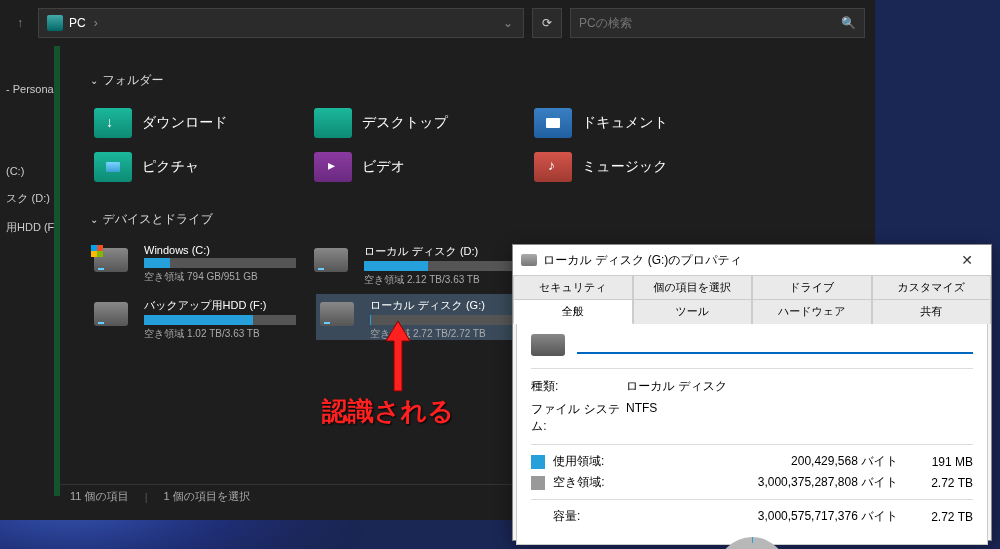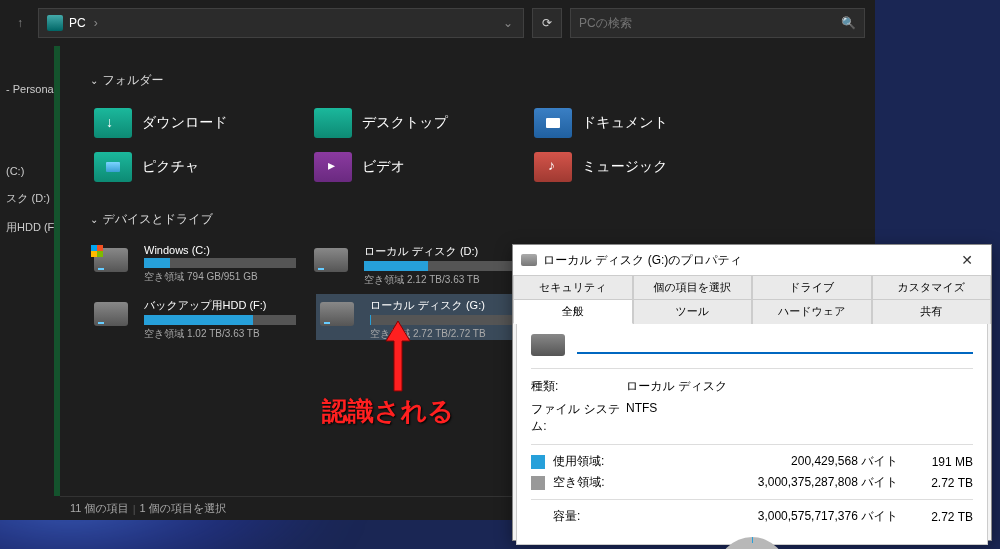--- a/index.html
+++ b/index.html
@@ -49,21 +49,21 @@
 .drive .dicon { width: 34px; height: 24px; background: linear-gradient(#888, #555); border-radius: 3px; margin-top: 4px; position: relative; flex-shrink: 0; }
 .drive .dicon::after { content:""; position:absolute; bottom:2px; left:4px; width:6px; height:2px; background:#6cf; }
 .drive .dicon.win::before { content:""; position:absolute; left:-3px; top:-3px; width:12px; height:12px; background:conic-gradient(#f25022 0 90deg,#7fba00 90deg 180deg,#ffb900 180deg 270deg,#00a4ef 270deg 360deg); }
 .drive .dicon.dvd { background: radial-gradient(circle at 50% 50%, #fff 15%, #ccc 18%, #eee 60%, #999 100%); border-radius: 50%; width: 28px; height: 28px; }
 .drive .dinfo { flex: 1; min-width: 0; }
 .drive .dname { color: #fff; font-size: 11px; white-space: nowrap; overflow: hidden; }
 .drive .dbar { height: 10px; background: #555; margin: 2px 0; position: relative; }
 .drive .dbar .fill { position: absolute; left: 0; top: 0; bottom: 0; background: #26a0da; }
 .drive .dspace { color: #aaa; font-size: 10px; white-space: nowrap; }
 
-.status { position: absolute; bottom: 0; left: 60px; right: 0; height: 24px; display: flex; align-items: center; padding: 0 10px; color: #aaa; font-size: 11px; gap: 0; border-top: 1px solid #333; }
+.status { position: absolute; bottom: 12px; left: 60px; right: 0; height: 24px; display: flex; align-items: center; padding: 0 10px; color: #aaa; font-size: 11px; gap: 12px; border-top: 1px solid #333; }
 .status .sep { margin: 0 4px; color: #555; }
 
 .annotation-arrow { position: absolute; left: 378px; top: 316px; width: 40px; height: 80px; pointer-events: none; }
 .annotation-text { position: absolute; left: 322px; top: 394px; color: #ff2020; font-size: 26px; font-weight: bold; text-shadow: 1px 1px 2px #000; pointer-events: none; }
 
 .props { position: absolute; right: 8px; top: 244px; width: 480px; height: 297px; background: #f3f3f3; color: #000; border: 1px solid #888; font-size: 12px; box-shadow: 0 4px 16px rgba(0,0,0,0.4); }
 .props-title { display: flex; align-items: center; height: 30px; padding: 0 8px; background: #fff; }
 .props-title .ticon { width: 16px; height: 12px; background: linear-gradient(#aaa,#777); border-radius: 2px; margin-right: 6px; }
 .props-title .ttext { flex: 1; font-size: 12px; }
 .props-title .close { width: 32px; text-align: center; font-size: 14px; color: #333; }

